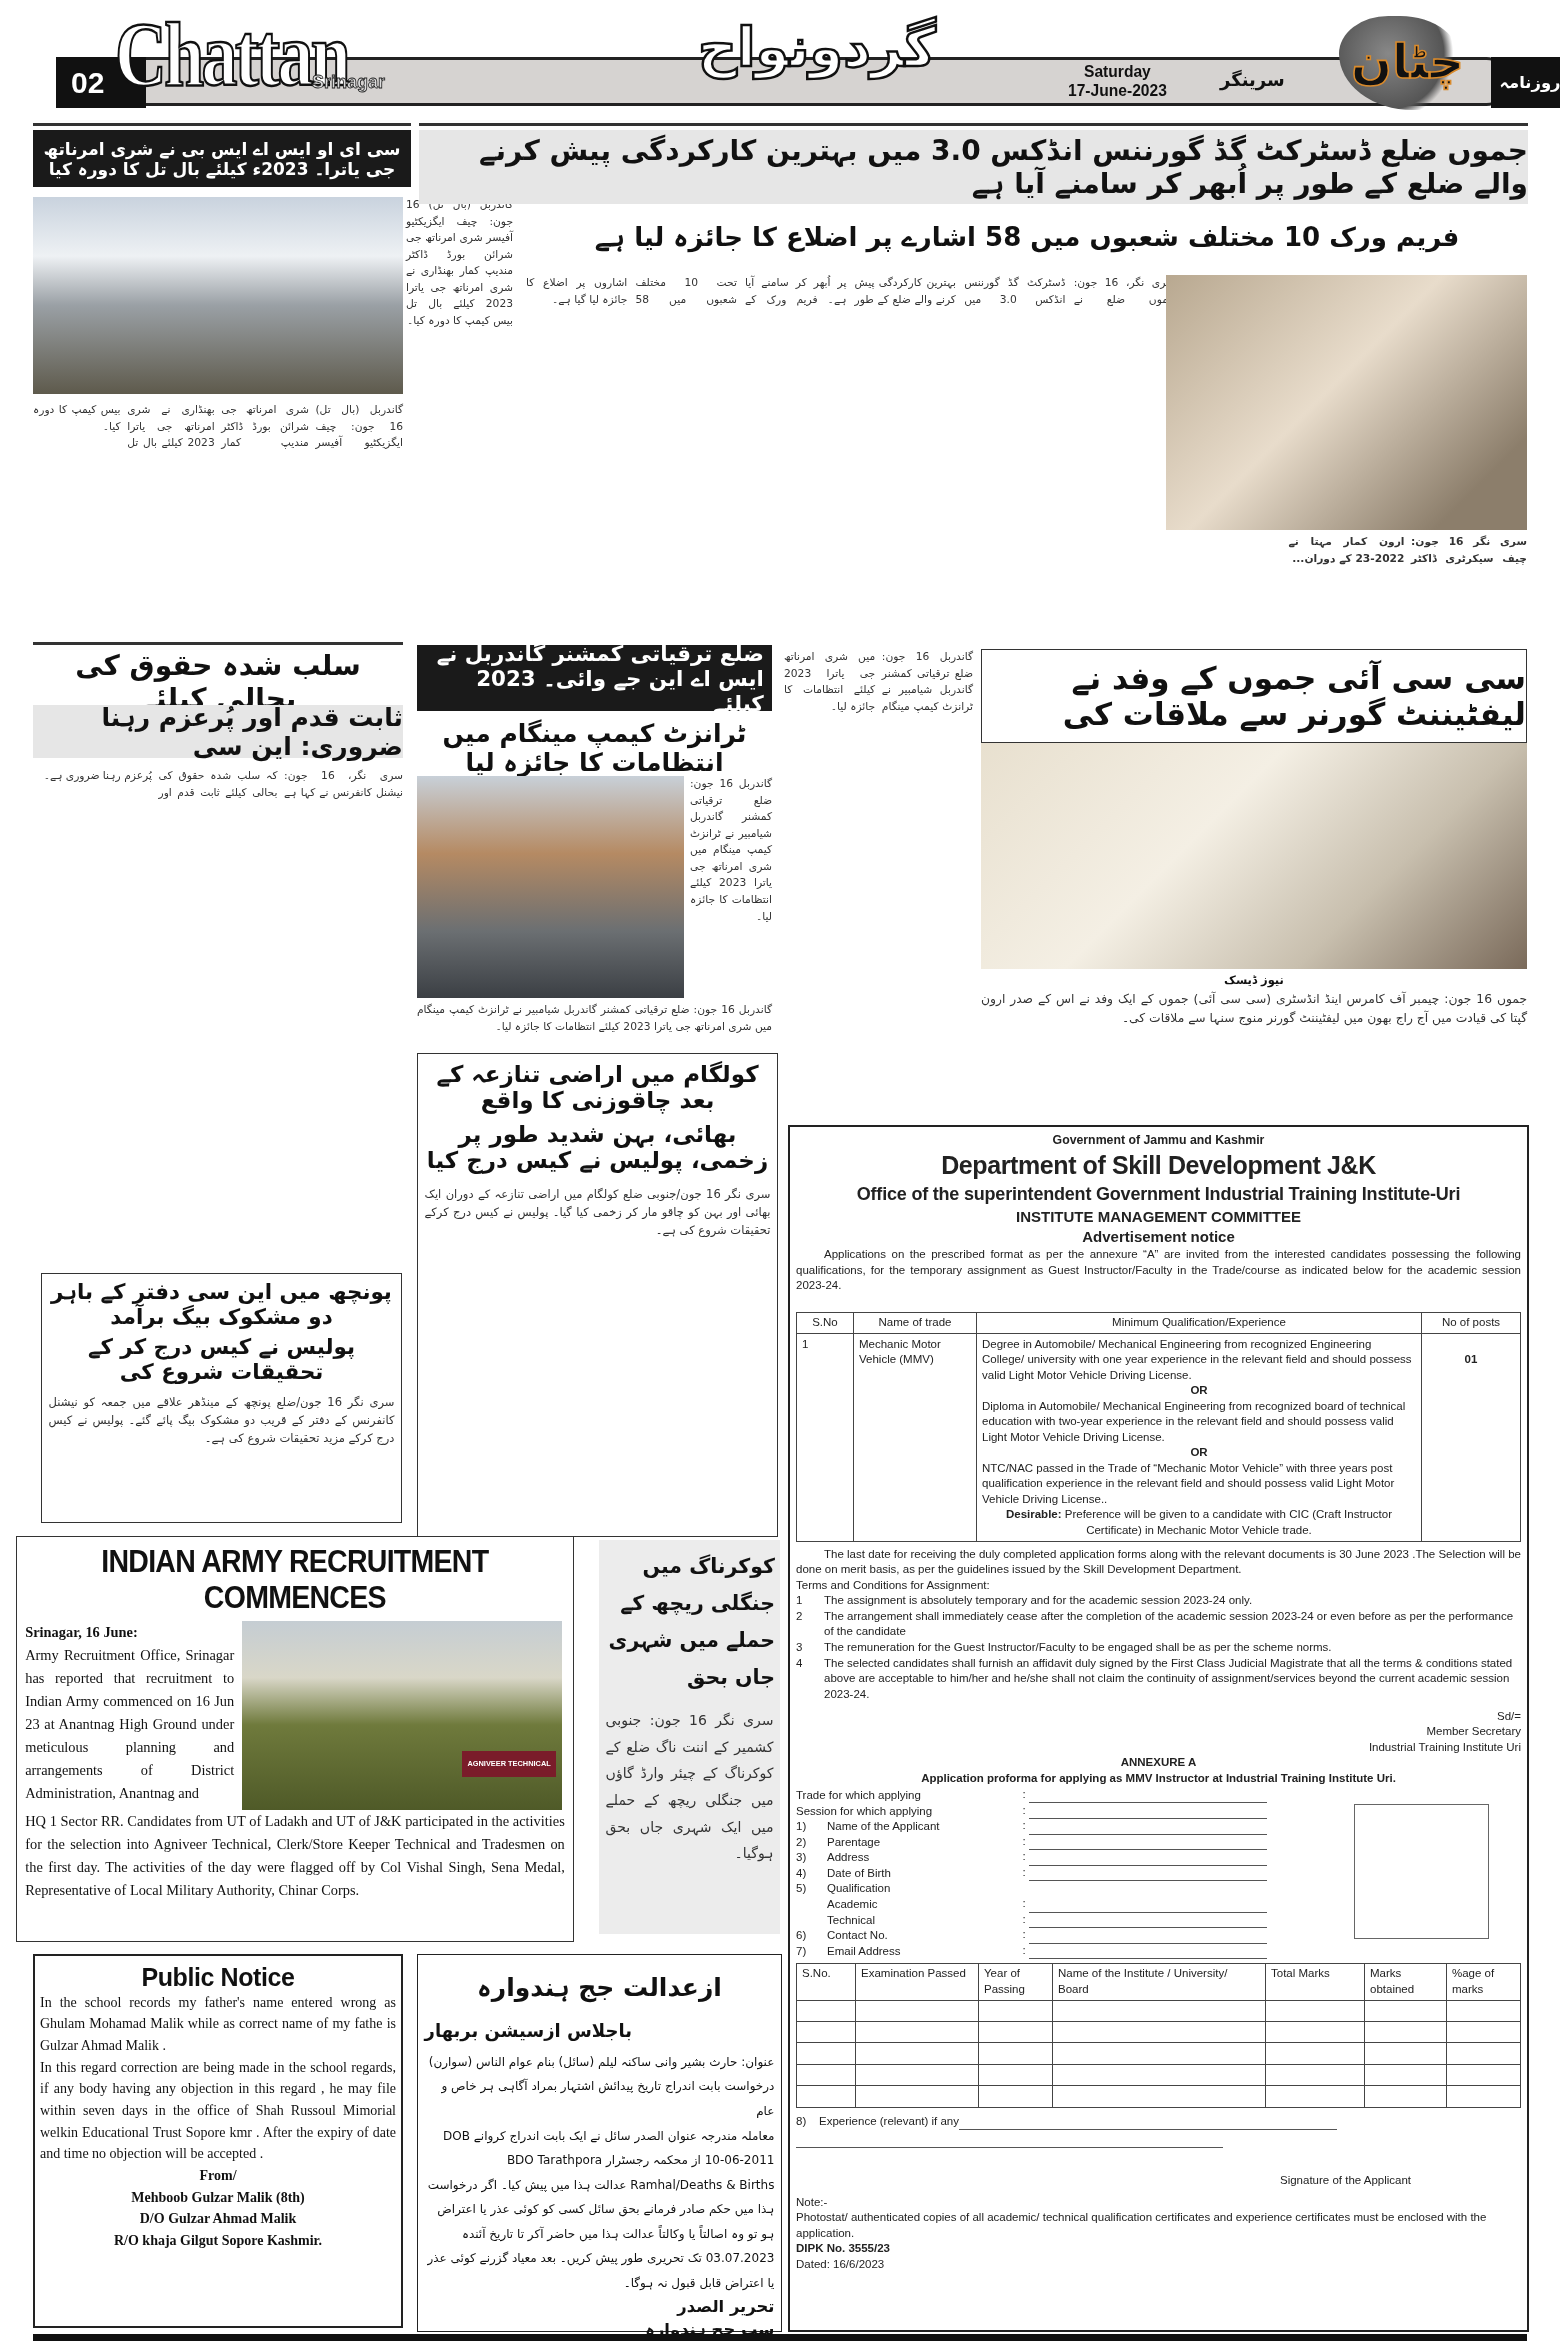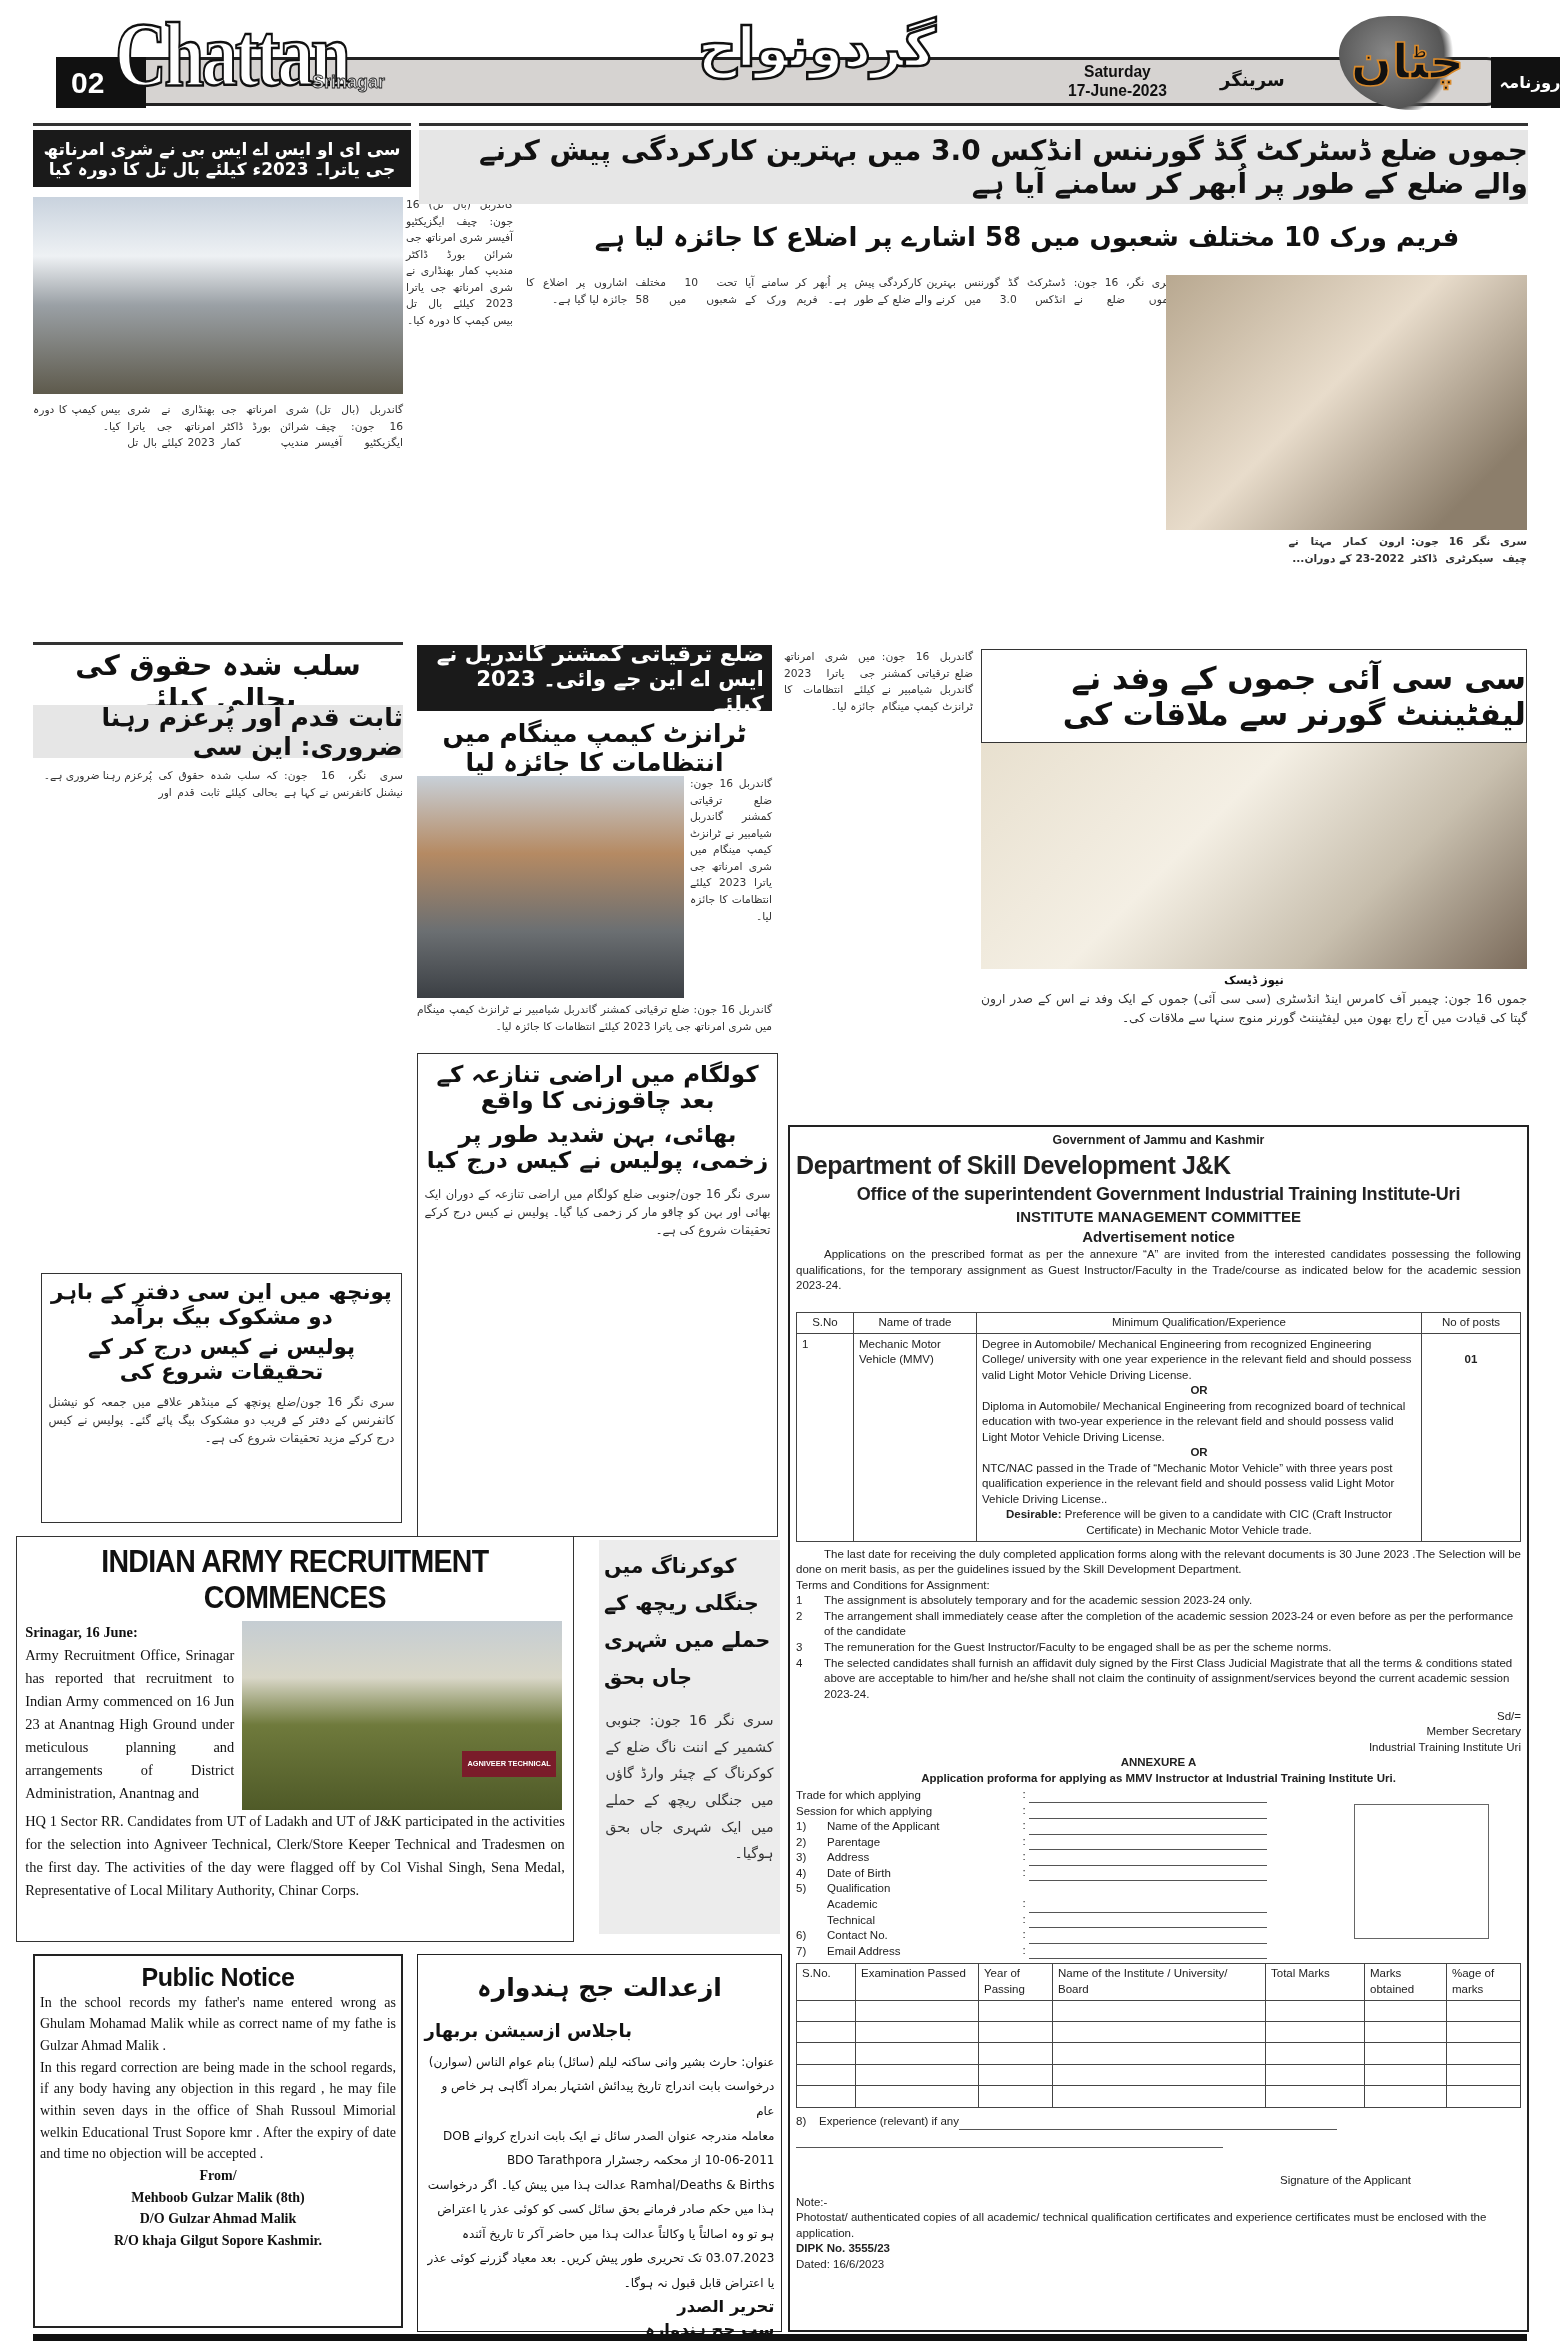--- a/index.html
+++ b/index.html
@@ -26,21 +26,21 @@
   .photo{background:linear-gradient(135deg,#8a8f95,#c7c2b6 40%,#6e6a60 80%)}
   .photo.mtn{background:linear-gradient(180deg,#c9d3de 0%,#eef1f4 30%,#9aa0a5 55%,#5e5a4c 100%)}
   .photo.room{background:linear-gradient(135deg,#e8e0cf 0,#f4efe4 40%,#c8bfae 70%,#7a6a5a 100%)}
   .photo.field{background:linear-gradient(180deg,#c5cdd3 0%,#d9d7c8 30%,#6f7a3c 55%,#4f5a28 100%)}
   .photo.camp{background:linear-gradient(180deg,#c8d0d8 0,#b58a63 35%,#6b6f72 70%,#3b3f44 100%)}
   .photo.meet{background:linear-gradient(135deg,#b8a890,#e8dccb 45%,#8c7e6b 85%)}
   .hrule{position:absolute;height:2.5px;background:#333}
   
   .ad{left:788px;top:1125px;width:741px;height:1207px;border:2.5px solid #222;padding:5px 6px;font-family:"Liberation Sans",sans-serif;font-size:11.5px;color:#222;line-height:1.35}
   .ad .c{text-align:center}
-  .ad h1{font-size:25px;font-weight:bold;letter-spacing:-0.4px}
+  .ad h1{font-size:25px;text-align:center;font-weight:bold;letter-spacing:-0.4px}
   .ad h2{font-size:18px;text-align:center;font-weight:bold;letter-spacing:-0.2px}
   .ad h3{font-size:15px;text-align:center;font-weight:bold}
   .ad p{text-align:justify}
   table.t{border-collapse:collapse;width:100%;font-size:11.5px}
   table.t td,table.t th{border:1.2px solid #444;padding:2.5px 5px;vertical-align:top;font-weight:normal;text-align:left}
   table.t th{text-align:center}
   .form-row{display:flex;height:15.6px;align-items:flex-end}
   .form-row .n{width:31px}
   .form-row .lbl{width:197px}
   .form-row .line{width:238px;border-bottom:1.2px solid #555;margin-left:5px;position:relative}
@@ -129,21 +129,21 @@
       <div>Army Recruitment Office, Srinagar has reported that recruitment to Indian Army commenced on 16 Jun 23 at Anantnag High Ground under meticulous planning and arrangements of District Administration, Anantnag and</div>
     </div>
     <div class="photo field" style="width:320px;height:189px;position:relative">
       <div style="position:absolute;right:6.6px;bottom:33px;background:#7a1c2a;color:#fff;font:bold 7.4px 'Liberation Sans',sans-serif;padding:8.2px 5px">AGNIVEER TECHNICAL</div>
     </div>
   </div>
   <div class="body">HQ 1 Sector RR. Candidates from UT of Ladakh and UT of J&amp;K participated in the activities for the selection into Agniveer Technical, Clerk/Store Keeper Technical and Tradesmen on the first day. The activities of the day were flagged off by Col Vishal Singh, Sena Medal, Representative of Local Military Authority, Chinar Corps.</div>
 </div>
 
 <div class="abs" style="left:599px;top:1540px;width:181px;height:394px;background:#ececec">
-  <div class="urdu" style="font-size:20.5px;font-weight:bold;text-align:left;padding:8.2px 5px;line-height:1.8">کوکرناگ میں جنگلی ریچھ کے حملے میں شہری جاں بحق</div>
+  <div class="urdu" style="font-size:20.5px;font-weight:bold;text-align:right;padding:8.2px 5px;line-height:1.8">کوکرناگ میں جنگلی ریچھ کے حملے میں شہری جاں بحق</div>
   <div class="urdu-body" style="padding:3.3px 6.6px;font-size:14px;line-height:1.9"><span>سری نگر 16 جون: جنوبی کشمیر کے اننت ناگ ضلع کے کوکرناگ کے چیئر وارڈ گاؤں میں جنگلی ریچھ کے حملے میں ایک شہری جاں بحق ہوگیا۔</span></div>
 </div>
 
 <div class="abs notice">
   <h1>Public Notice</h1>
   <p style="text-align:justify">In the school records my father's name entered wrong as Ghulam Mohamad Malik while as correct name of my fathe is Gulzar Ahmad Malik .</p>
   <p style="text-align:justify">In this regard correction are being made in the school regards, if any body having any objection in this regard , he may file within seven days in the office of Shah Russoul Mimorial welkin Educational Trust Sopore kmr . After the expiry of date and time no objection will be accepted .</p>
   <div class="b">From/</div>
   <div class="b">Mehboob Gulzar Malik (8th)</div>
   <div class="b">D/O Gulzar Ahmad Malik</div>

